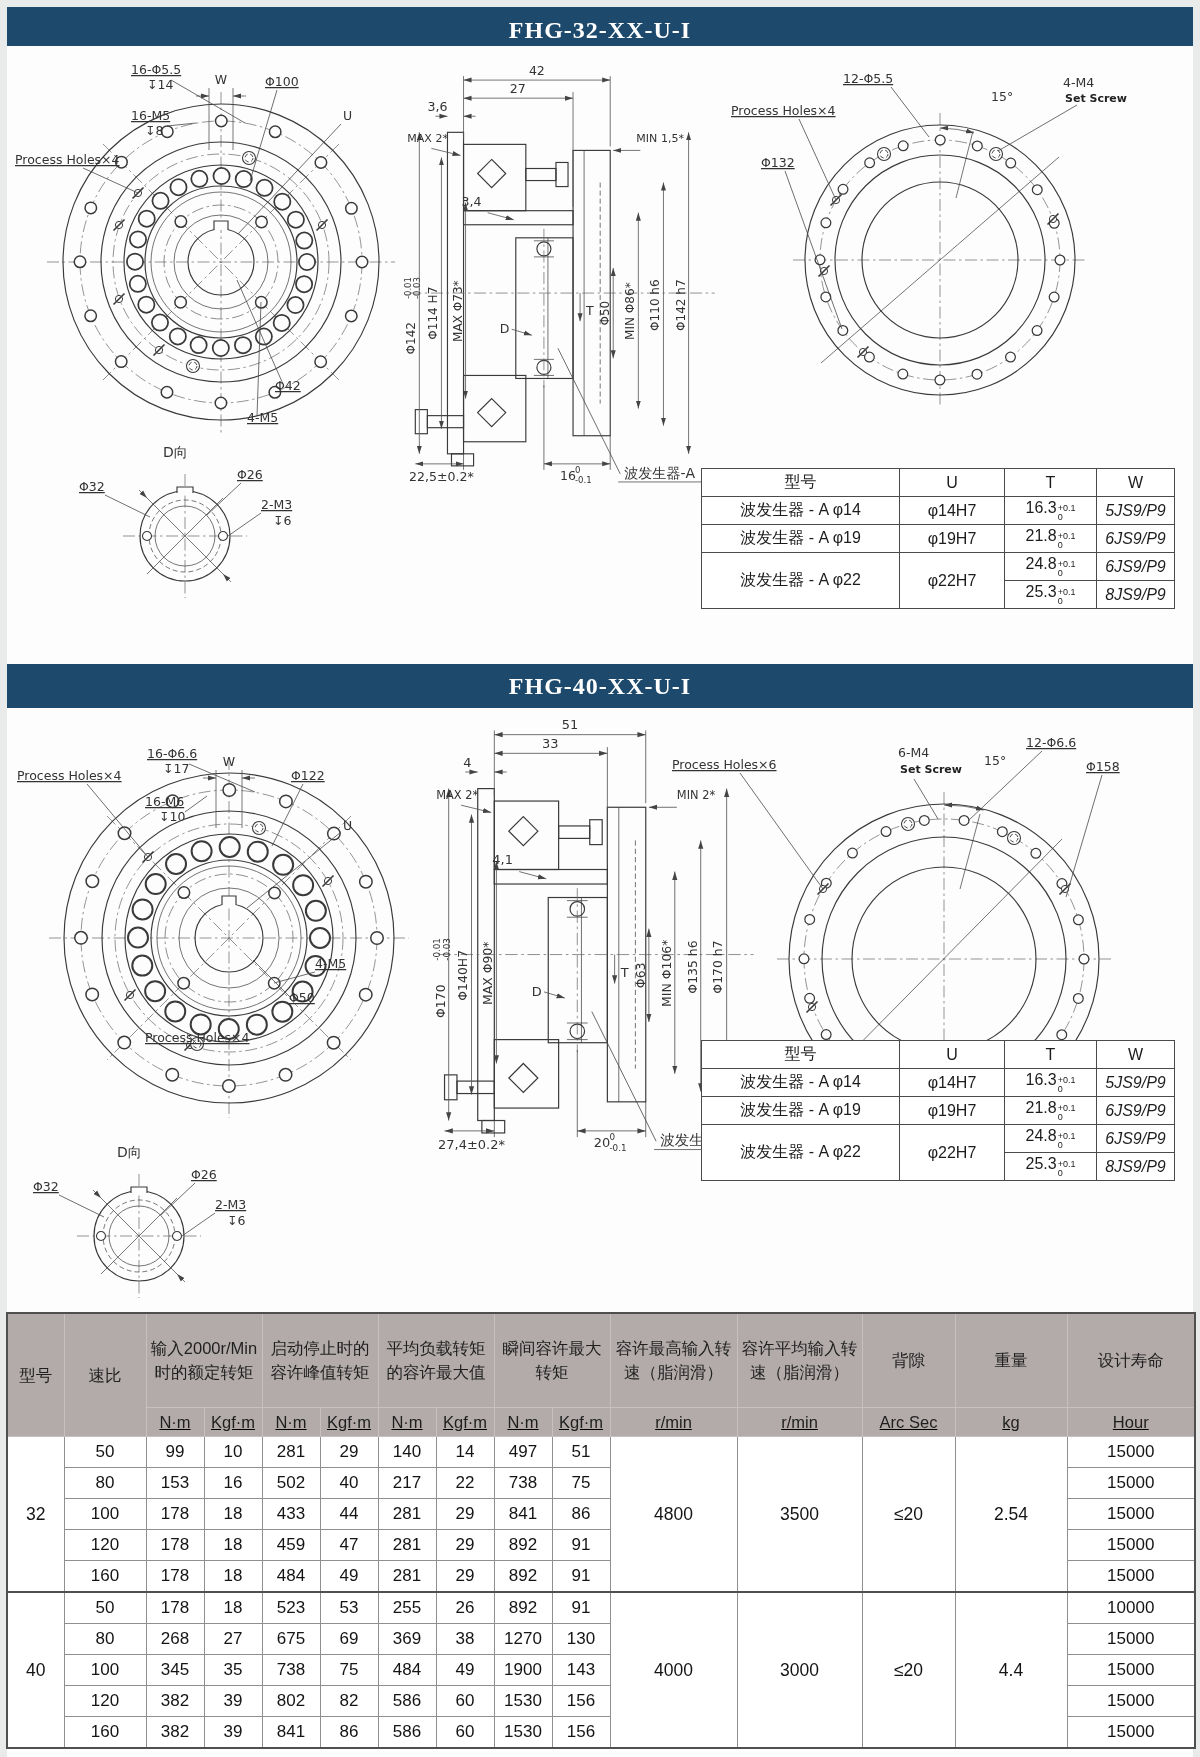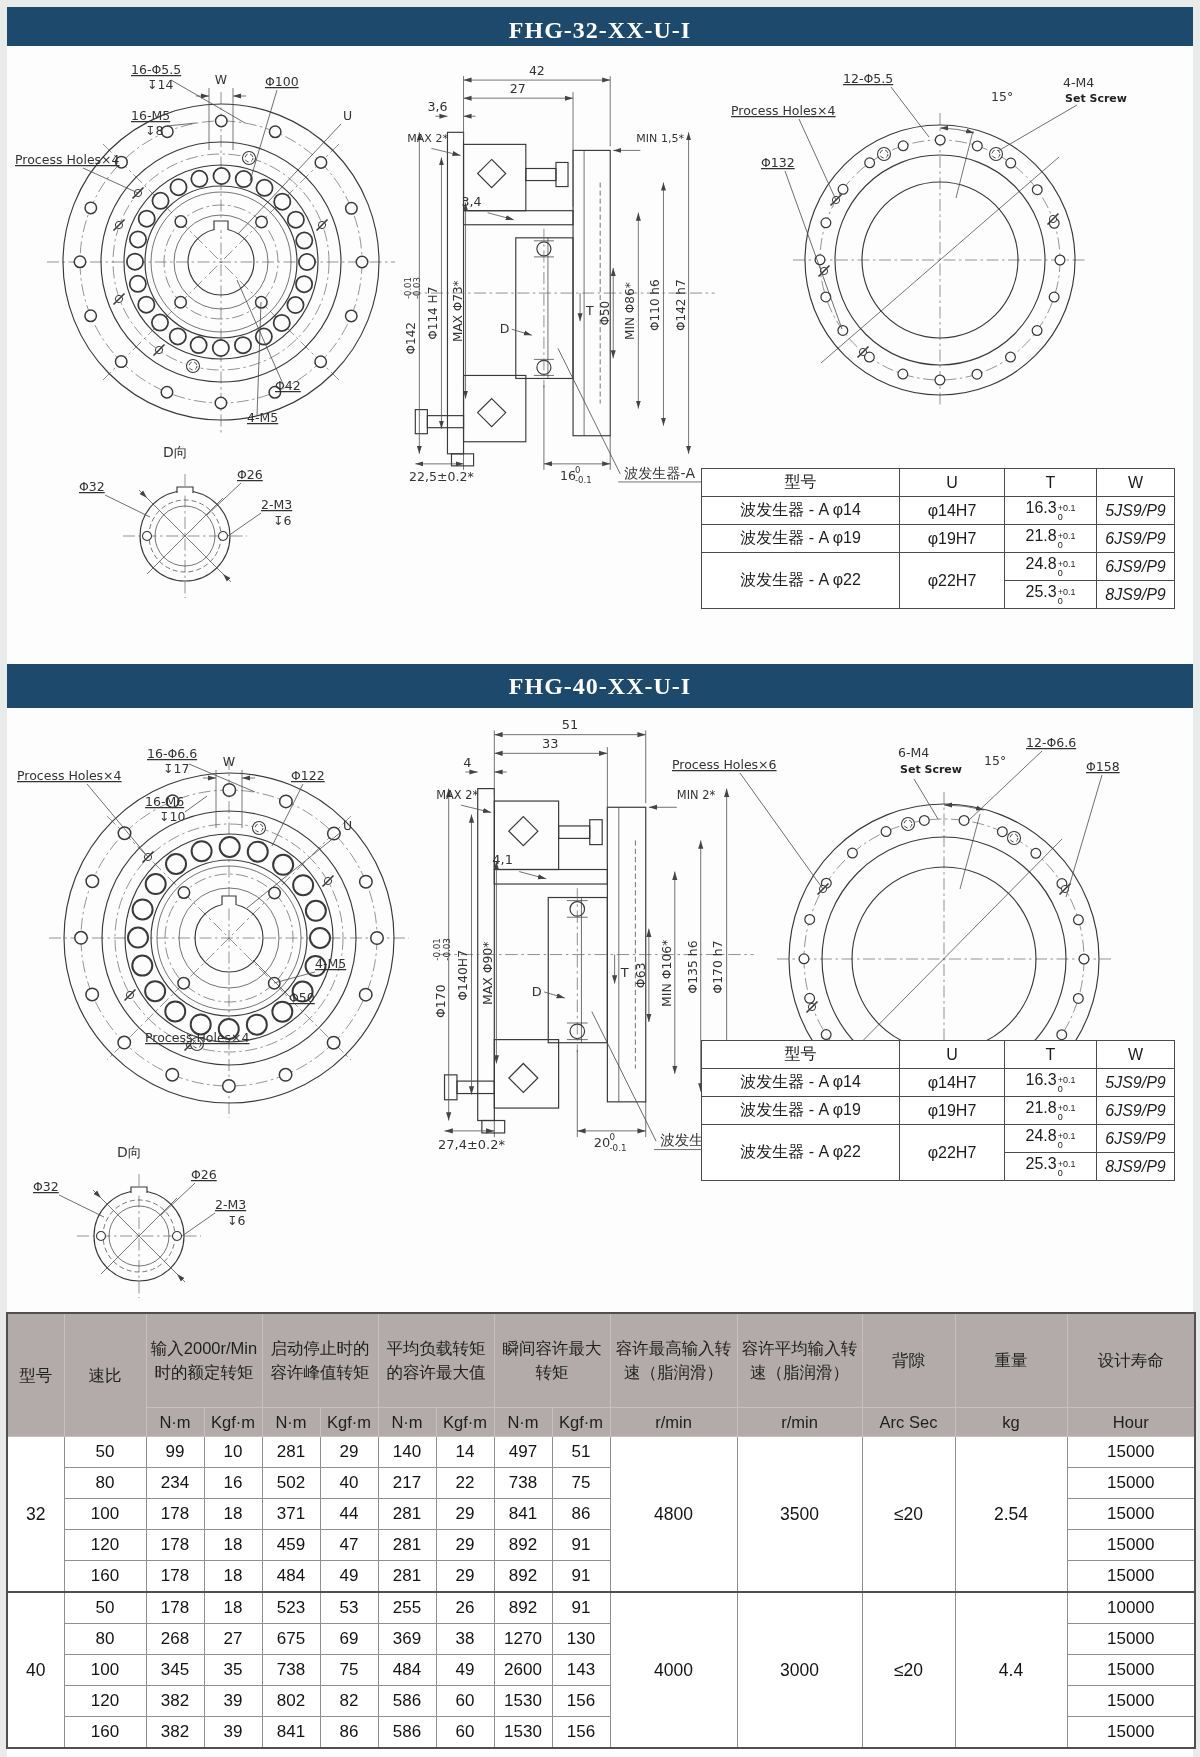--- a/index.html
+++ b/index.html
@@ -37,21 +37,21 @@
   .utw th{font-size:16px;}
   .utw td{font-size:16px;}
   .uv{font-size:17px;}
   .wv{font-size:17px;font-style:italic;}
   .tv{font-size:20px;}
   .tv .st{display:inline-flex;flex-direction:column;font-size:9px;line-height:9px;text-align:left;vertical-align:2px;margin-left:1px;}
   
   .spec{position:absolute;left:6px;top:1312px;width:1188px;border-collapse:collapse;table-layout:fixed;background:#fff;border:2px solid #4f4f4f;}
   .spec th{background:#b2abaa;font-weight:normal;font-size:16.5px;color:#1f1f1f;border:1px solid #c6c1bf;padding:2px 3px;line-height:1.5;}
   .spec thead tr:nth-child(1){height:94px;}
-  .spec thead tr:nth-child(2){height:26px;}
+  .spec thead tr:nth-child(2){height:26px;text-decoration:underline;}
   .spec td{border:1px solid #8f8f8f;text-align:center;font-size:17px;color:#141414;height:30px;padding:0;}
   .spec td.big{font-size:17.5px;}
   .spec tr.bd td{border-top:2px solid #4f4f4f;}
 </style>
 </head>
 <body>
 
 <svg width="0" height="0">
 <defs>
 <marker id="ar" markerWidth="9" markerHeight="7" refX="8" refY="3" orient="auto-start-reverse" markerUnits="userSpaceOnUse">
@@ -678,35 +678,35 @@
     <td>497</td>
     <td>51</td>
     <td rowspan="5" class="big">4800</td>
     <td rowspan="5" class="big">3500</td>
     <td rowspan="5" class="big">≤20</td>
     <td rowspan="5" class="big">2.54</td>
     <td>15000</td>
   </tr>
   <tr>
     <td>80</td>
-    <td>234</td>
+    <td>153</td>
     <td>16</td>
     <td>502</td>
     <td>40</td>
     <td>217</td>
     <td>22</td>
     <td>738</td>
     <td>75</td>
     <td>15000</td>
   </tr>
   <tr>
     <td>100</td>
     <td>178</td>
     <td>18</td>
-    <td>371</td>
+    <td>433</td>
     <td>44</td>
     <td>281</td>
     <td>29</td>
     <td>841</td>
     <td>86</td>
     <td>15000</td>
   </tr>
   <tr>
     <td>120</td>
     <td>178</td>
@@ -761,21 +761,21 @@
     <td>15000</td>
   </tr>
   <tr>
     <td>100</td>
     <td>345</td>
     <td>35</td>
     <td>738</td>
     <td>75</td>
     <td>484</td>
     <td>49</td>
-    <td>2600</td>
+    <td>1900</td>
     <td>143</td>
     <td>15000</td>
   </tr>
   <tr>
     <td>120</td>
     <td>382</td>
     <td>39</td>
     <td>802</td>
     <td>82</td>
     <td>586</td>

